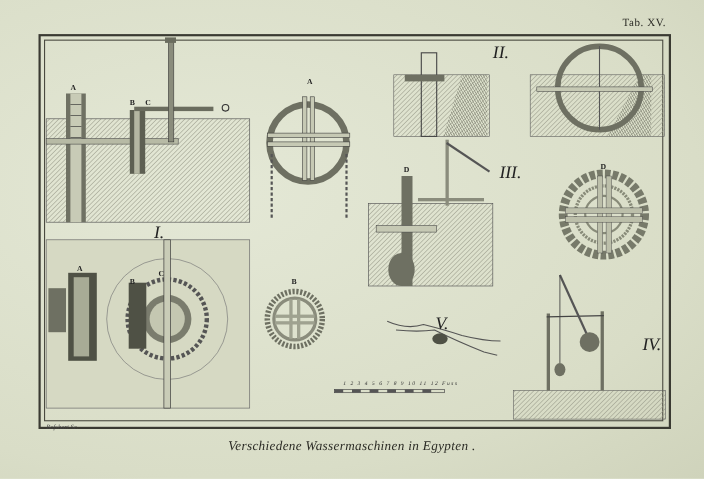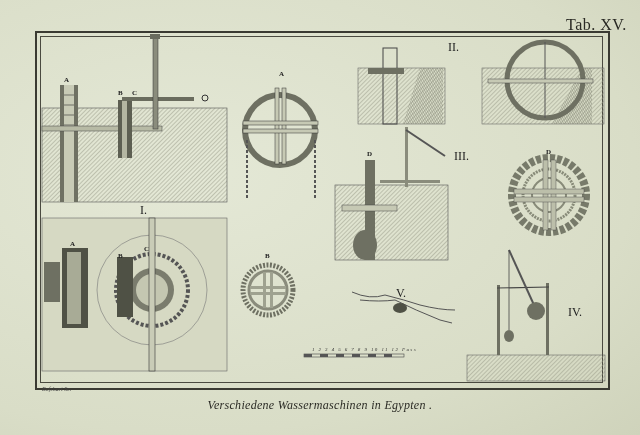--- a/index.html
+++ b/index.html
@@ -2,28 +2,28 @@
 <html><head>
 <meta charset="utf-8">
 <style>
   html, body { margin:0; padding:0; }
   body {
     width:640px; height:435px; overflow:hidden; position:relative;
     background:#dfe3cf;
     background-image: radial-gradient(ellipse at 30% 40%, #e4e8d6 0%, #d9ddc7 70%, #cfd3bb 100%);
     font-family:"Liberation Serif", serif; color:#2a2a24;
   }
-  .plate-no { position:absolute; left:566px; top:16px; font-size:16px; letter-spacing:0.5px; }
+  .plate-no { position:absolute; left:566px; top:16px; font-size:10px; letter-spacing:0.5px; }
   .outer-frame { position:absolute; left:35px; top:31px; width:571px; height:355px; border:2px solid #3a3a32; }
   .inner-frame { position:absolute; left:40px; top:36px; width:561px; height:345px; border:1px solid #4a4a40; }
   .caption { position:absolute; left:0; width:640px; top:398px; text-align:center; font-style:italic; font-size:12px; letter-spacing:0.3px; }
   .engraver { position:absolute; left:42px; top:386px; font-style:italic; font-size:6px; color:#444; }
   svg.art { position:absolute; left:0; top:0; }
   .lbl { position:absolute; font-size:7px; font-weight:bold; color:#222; }
-  .roman { position:absolute; font-size:12px; color:#222;text-align:center; }
+  .roman { position:absolute; font-style:italic; font-size:16px; color:#222;text-align:center; }
   .scale-text { position:absolute; left:312px; top:347px; font-size:5px; font-style:italic; letter-spacing:1.4px; color:#333; }
 </style>
 </head>
 <body>
 
 <div class="plate-no">Tab. XV.</div>
 <div class="outer-frame"></div>
 <div class="inner-frame"></div>
 
 <svg class="art" width="640" height="435">
@@ -157,18 +157,18 @@
 <div class="lbl" style="left:118px;top:252px;">B</div>
 <div class="lbl" style="left:144px;top:245px;">C</div>
 <div class="lbl" style="left:279px;top:70px;">A</div>
 <div class="lbl" style="left:265px;top:252px;">B</div>
 <div class="lbl" style="left:367px;top:150px;">D</div>
 <div class="lbl" style="left:546px;top:148px;">D</div>
 
 <div class="roman" style="left:140px;top:203px;">I.</div>
 <div class="roman" style="left:448px;top:40px;">II.</div>
 <div class="roman" style="left:454px;top:149px;">III.</div>
-<div class="roman" style="left:568px;top:305px;">IV.</div>
+<div class="roman" style="left:584px;top:305px;">IV.</div>
 <div class="roman" style="left:396px;top:286px;">V.</div>
 
 <div class="scale-text">1 2 3 4 5 6 7 8 9 10 11 12 Fuss</div>
 <div class="engraver">Bofshart Sc.</div>
 <div class="caption">Verschiedene Wassermaschinen in Egypten .</div>
 
 </body></html>

